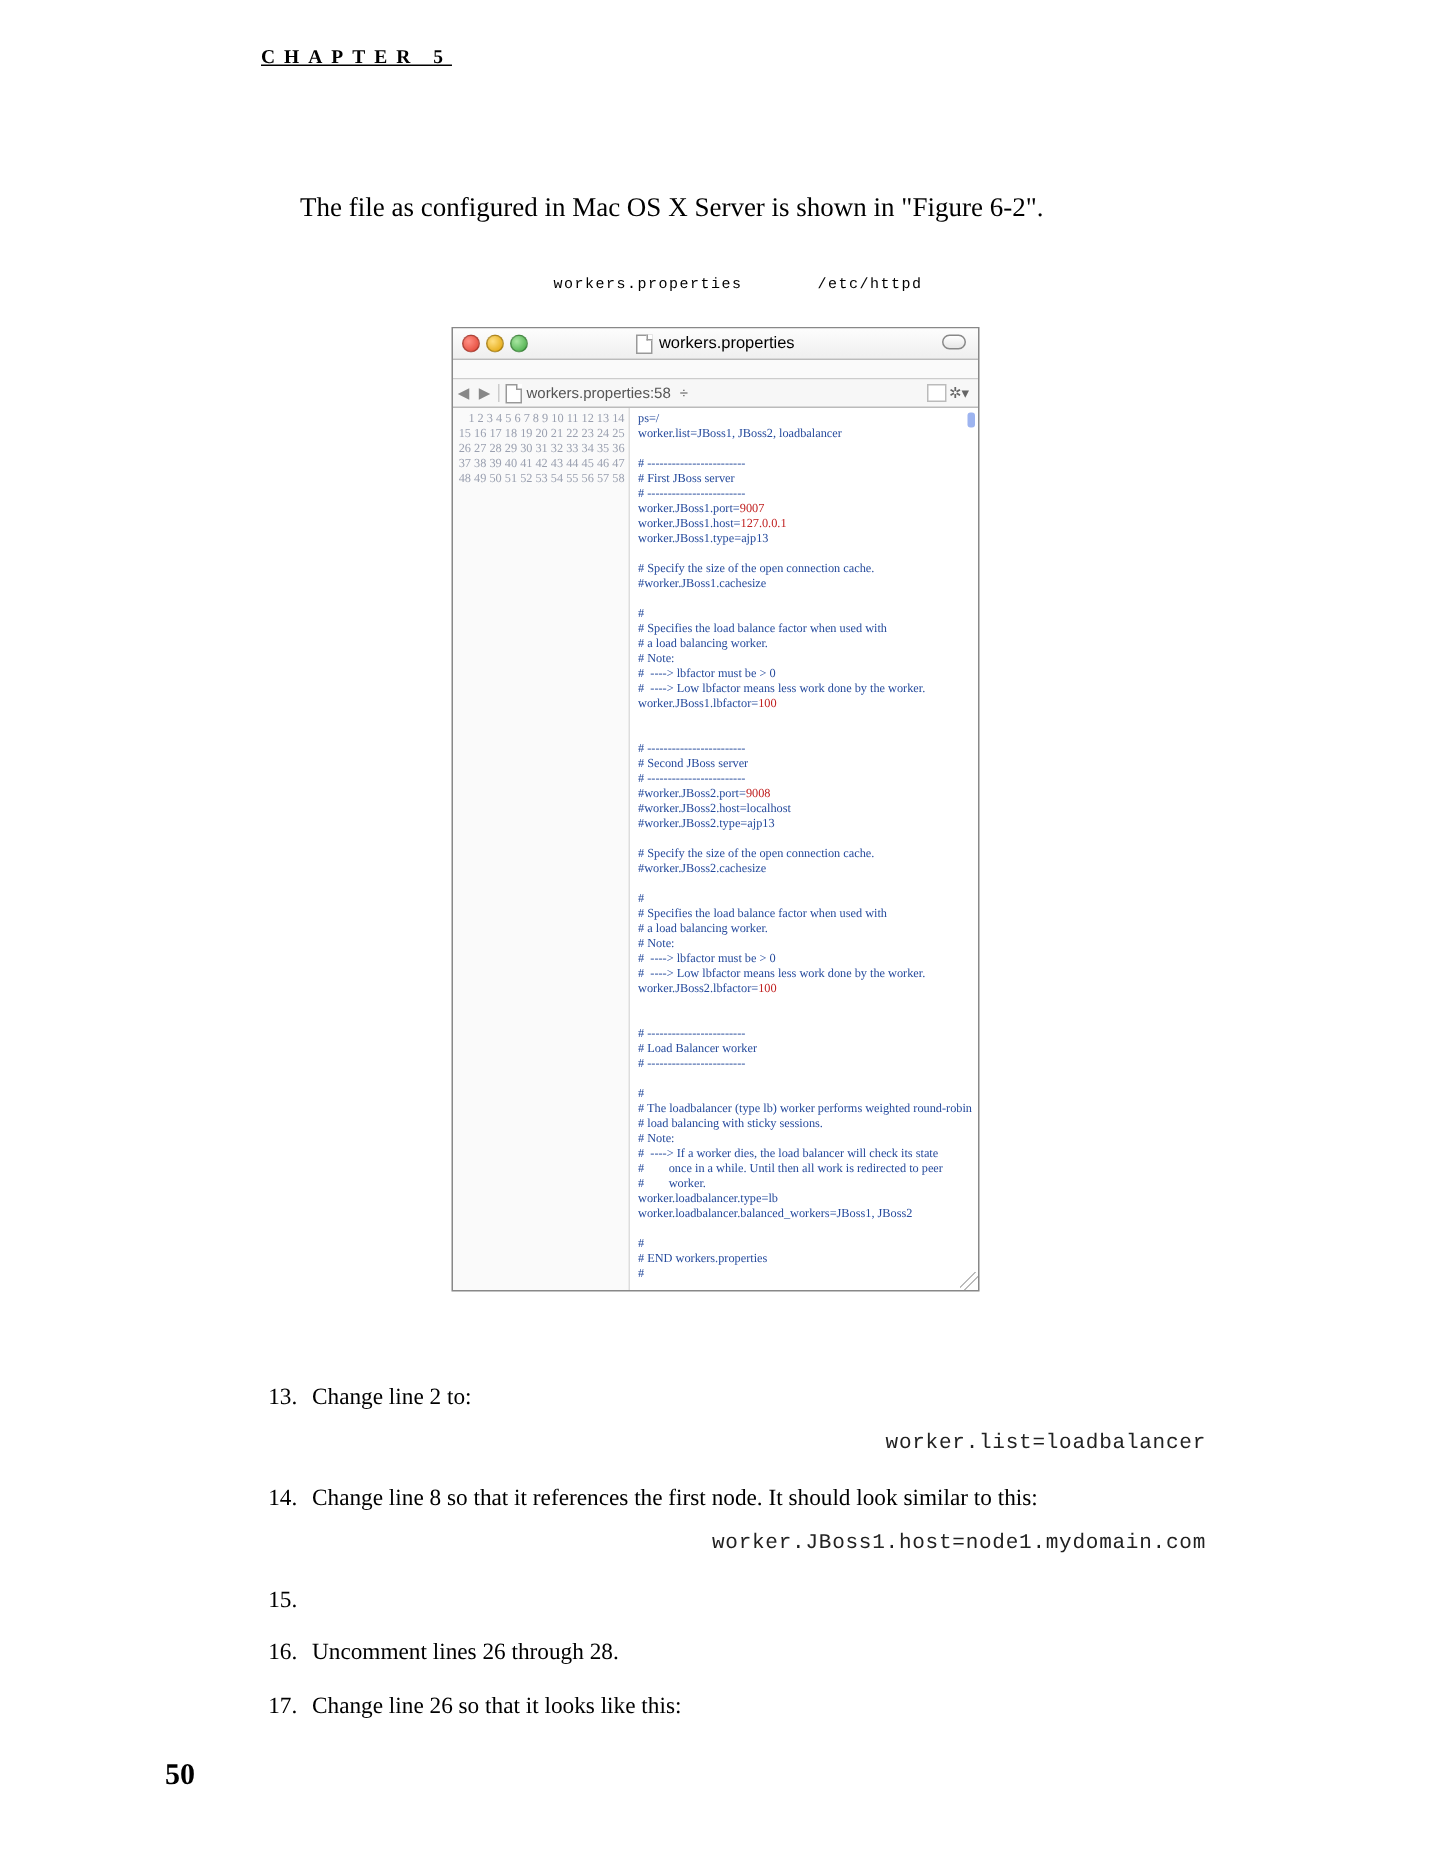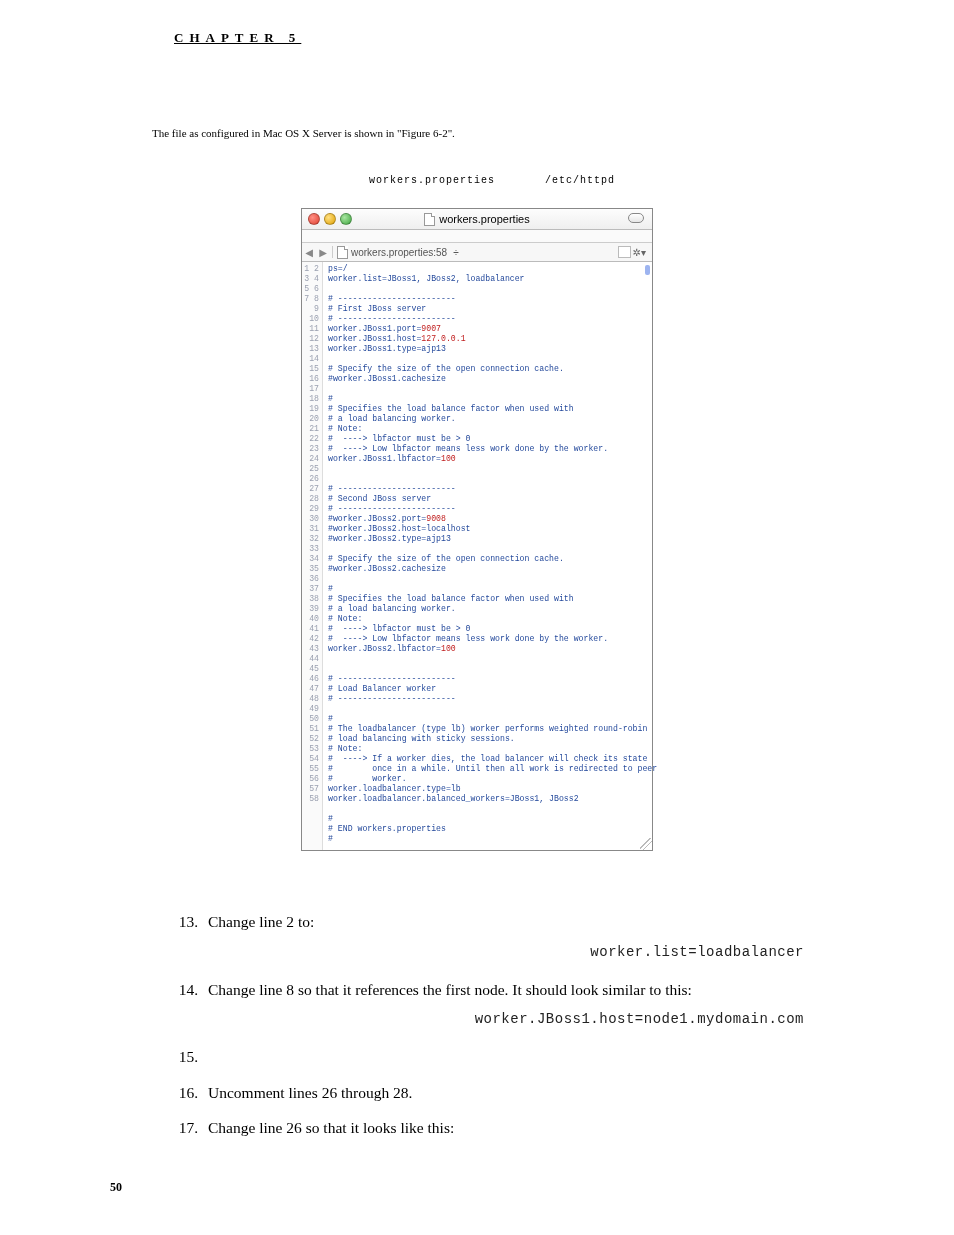--- a/index.html
+++ b/index.html
@@ -18,22 +18,22 @@
   }
   .chapter-head {
     font-family: Georgia, serif;
     font-size: 13px;
     font-weight: bold;
     letter-spacing: 6px;
     margin: 0 0 80px 64px;
     text-decoration: underline;
   }
   .body-text {
-    font-size: 11px;
-    margin-left: 42px;
+    font-size: 18px;
+    margin-left: 90px;
     line-height: 1.4;
   }
   .caption {
     font-family: "Courier New", monospace;
     font-size: 10px;
     letter-spacing: 1px;
     text-align: center;
     margin: 34px 0 22px 30px;
   }
   .caption .gap { display:inline-block; width:50px; }
@@ -93,21 +93,21 @@
   }
   .navbtn { width:14px; text-align:center; color:#888;}
   .navdiv { width:1px; height:12px; background:#ccc; margin:0 2px;}
   .tab-label { display:flex; align-items:center; gap:3px; margin-left:2px;}
   .tab-sel { margin-left:3px; font-size:10px;}
   .tab-right { margin-left:auto; display:flex; align-items:center; gap:2px; margin-right:6px;}
   .tab-right .box { width:11px; height:10px; border:1px solid #bbb; background:#fff;}
   .gear { font-size:10px; color:#666;}
   .code-area {
     display:flex;
-    font-family: Liberation Mono, monospace;
+    font-family: Liberation Serif, serif;
     font-size: 8.2px;
     line-height: 1.22;
     background:#fff;
     position:relative;
   }
   .gutter {
     text-align:right;
     color:#9aa0b0;
     padding: 2px 3px 6px 2px;
     border-right: 1px solid #ddd;
@@ -146,21 +146,21 @@
     letter-spacing: 0.5px;
     margin: 10px 0 16px 0;
     color:#222;
     text-align:right;
   }
   .page-num {
     position: absolute;
     left: 110px;
     bottom: 40px;
     font-weight: bold;
-    font-size: 12px;
+    font-size: 20px;
   }
 </style>
 </head>
 <body>
 
 <div class="page">
   <div class="chapter-head">CHAPTER 5</div>
 
   <div class="body-text">The file as configured in Mac OS X Server is shown in "Figure 6-2".</div>
 

